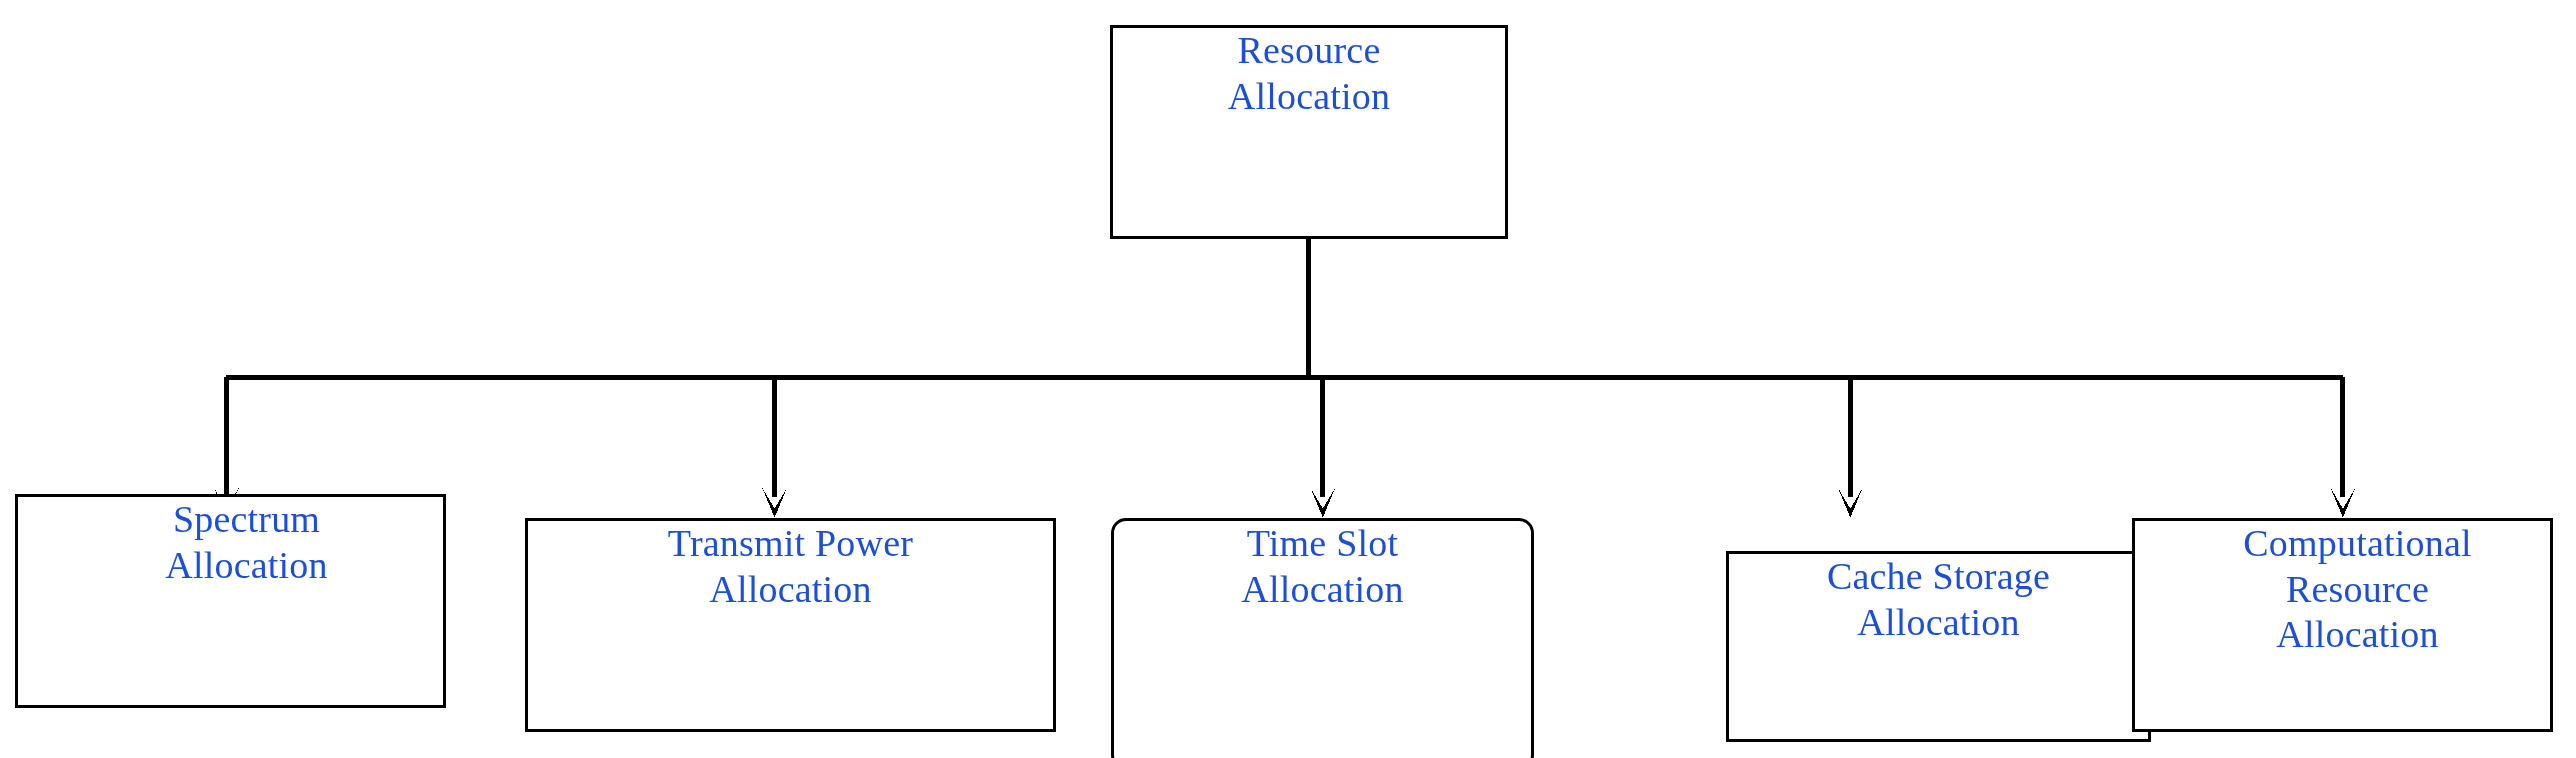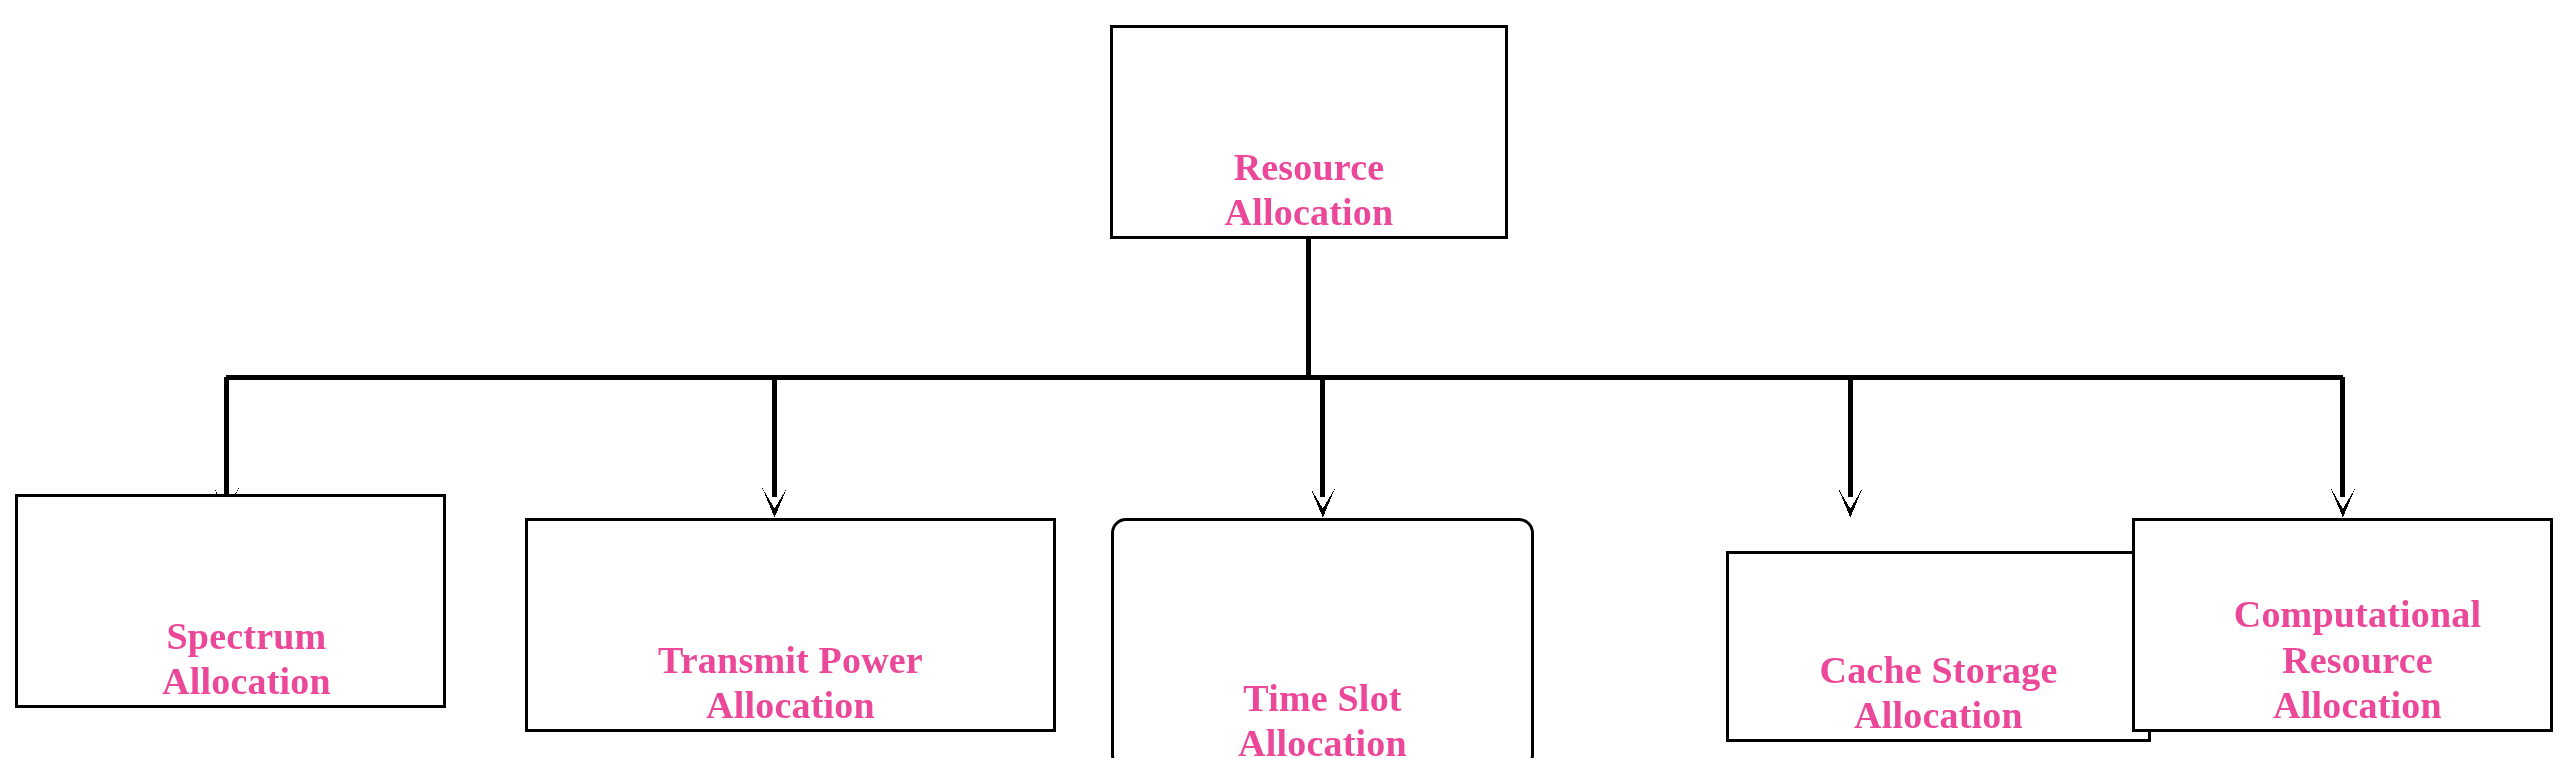--- a/index.html
+++ b/index.html
@@ -24,28 +24,28 @@
     width: 2576px;
     height: 759px;
     pointer-events: none;
   }
   .node {
     position: absolute;
     box-sizing: border-box;
     border: 3.3px solid #000000;
     background: #ffffff;
     display: flex;
-    align-items: flex-end;
+    align-items: flex-start;
     justify-content: center;
     text-align: center;
-    color: #ec4899;
+    color: #1d4ed8;
     line-height: 1.20;
     letter-spacing: 0.2px;
     white-space: pre-line;
-    font-weight: 700;
+    font-weight: 400;
   }
   .node-label {
     display: block;
     padding: 0 5px;
   }
   .root-node  { font-size: 38px; }
   .child-node { font-size: 38px; }
 </style>
 </head>
 <body>

